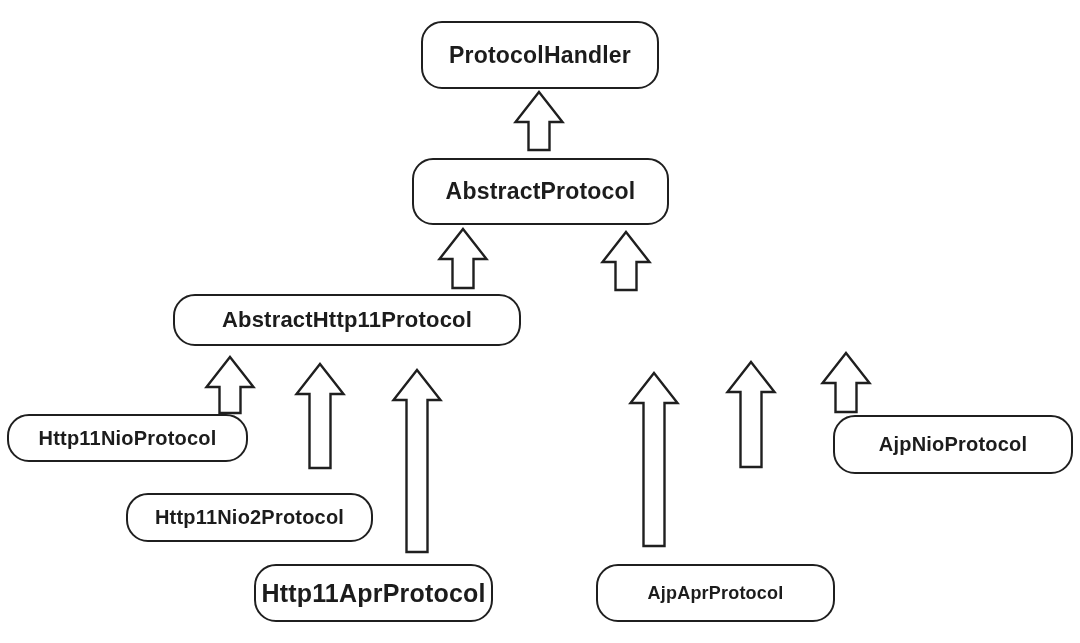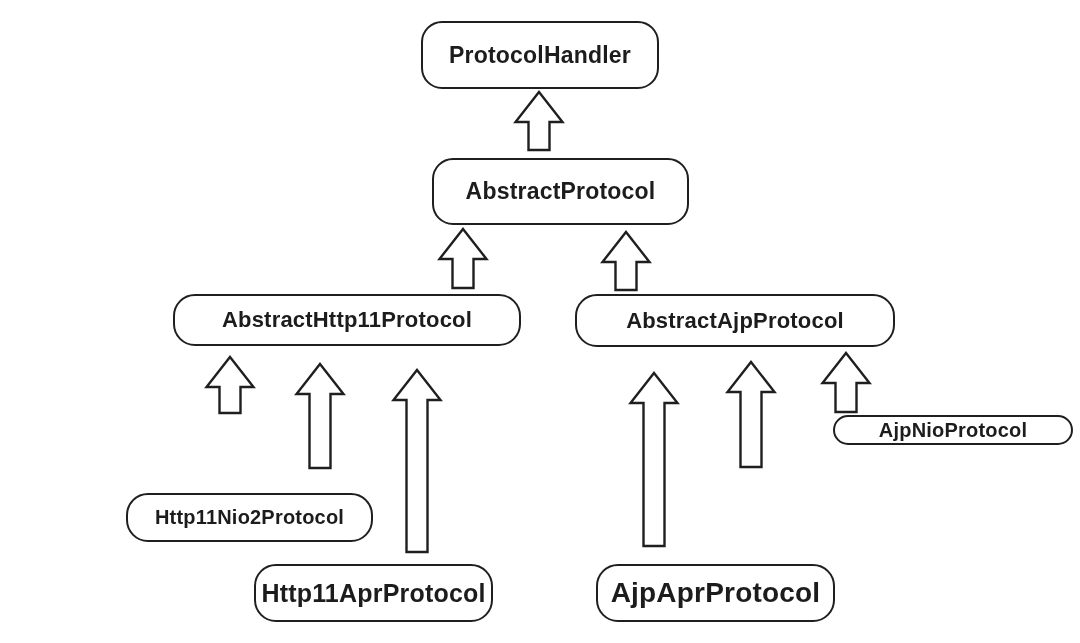--- a/index.html
+++ b/index.html
@@ -39,32 +39,32 @@
     display: flex;
     align-items: center;
     justify-content: center;
     text-align: center;
     white-space: nowrap;
     letter-spacing: 0.2px;
   }
   
   #n-protocolhandler      { left: 421px; top: 21px;  width: 238px; height: 68px; font-size: 23px; border-radius: 21px; }
   
-  #n-abstractprotocol     { left: 412px; top: 158px; width: 257px; height: 67px; font-size: 23px; border-radius: 21px; margin-left: 20px; }
+  #n-abstractprotocol     { left: 412px; top: 158px; width: 257px; height: 67px; font-size: 23px; border-radius: 21px; }
   
   #n-abstracthttp11protocol { left: 173px; top: 294px; width: 348px; height: 52px; font-size: 22px; }
   #n-abstractajpprotocol    { left: 575px; top: 294px; width: 320px; height: 53px; font-size: 22px; }
   
   #n-http11nioprotocol    { left: 7px;   top: 414px; width: 241px; height: 48px; font-size: 20px; }
   #n-http11nio2protocol   { left: 126px; top: 493px; width: 247px; height: 49px; font-size: 20px; }
   #n-http11aprprotocol    { left: 254px; top: 564px; width: 239px; height: 58px; font-size: 25px; }
   
-  #n-ajpaprprotocol       { left: 596px; top: 564px; width: 239px; height: 58px; font-size: 28px; }
+  #n-ajpaprprotocol       { left: 596px; top: 564px; width: 239px; height: 58px; font-size: 18px; }
   #n-ajpnio2protocol      { left: 701px; top: 488px; width: 242px; height: 48px; font-size: 20px; }
-  #n-ajpnioprotocol       { left: 833px; top: 415px; width: 240px; height: 30px; font-size: 20px; }
+  #n-ajpnioprotocol       { left: 833px; top: 415px; width: 240px; height: 59px; font-size: 20px; }
 </style>
 </head>
 <body>
 
 <div id="canvas">
 
   <svg id="arrows" viewBox="0 0 1080 643" xmlns="http://www.w3.org/2000/svg">
 
     <polygon class="arrow" points="539,92 562.5,122 549.5,122 549.5,150 528.5,150 528.5,122 515.5,122"></polygon>
 
@@ -84,22 +84,22 @@
 
     <polygon class="arrow" points="846,353 869.5,383 856.5,383 856.5,412 835.5,412 835.5,383 822.5,383"></polygon>
   </svg>
 
   <div class="node" id="n-protocolhandler">ProtocolHandler</div>
 
   <div class="node" id="n-abstractprotocol">AbstractProtocol</div>
 
   <div class="node" id="n-abstracthttp11protocol">AbstractHttp11Protocol</div>
 
-  <div class="node" id="n-abstractajpprotocol">AbstractAjpProtocol</div>
 
+  <div class="node" id="n-http11nioprotocol">Http11NioProtocol</div>
 
   <div class="node" id="n-http11nio2protocol">Http11Nio2Protocol</div>
 
   <div class="node" id="n-http11aprprotocol">Http11AprProtocol</div>
 
   <div class="node" id="n-ajpaprprotocol">AjpAprProtocol</div>
 
 
   <div class="node" id="n-ajpnioprotocol">AjpNioProtocol</div>
 

